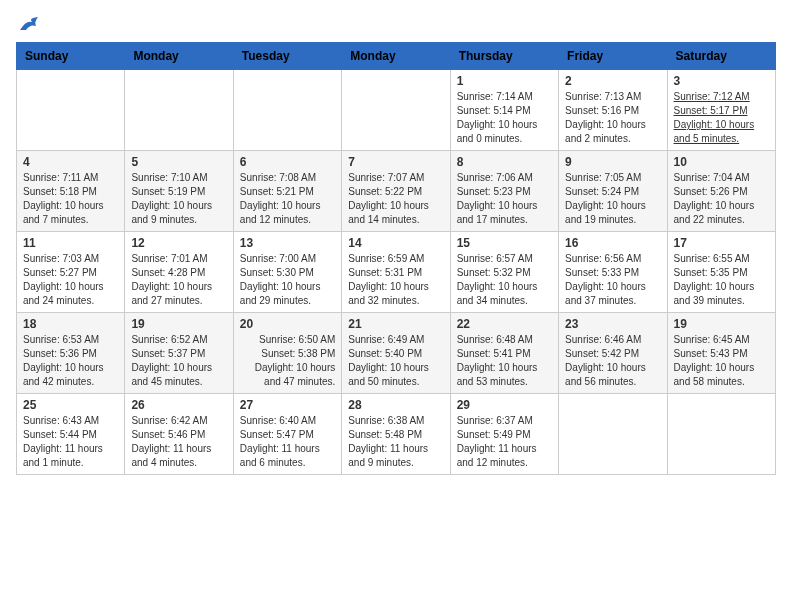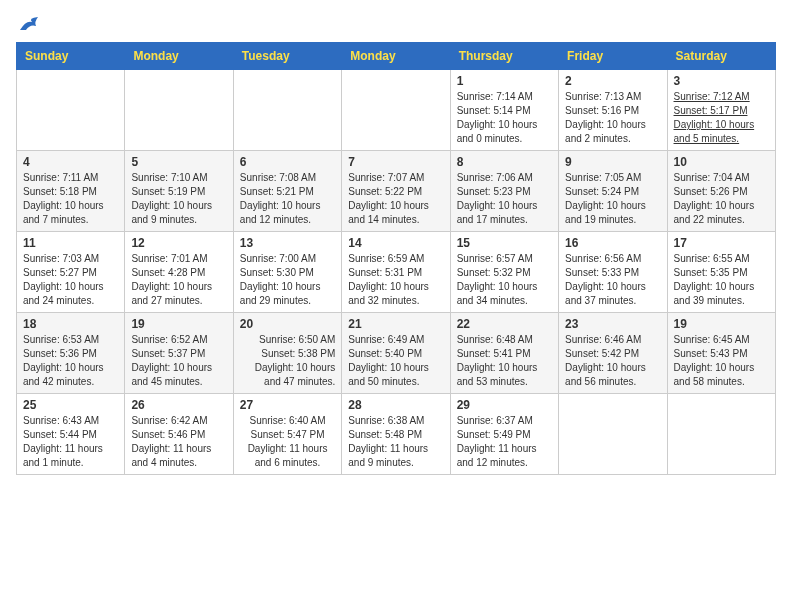--- a/index.html
+++ b/index.html
@@ -47,21 +47,21 @@
       font-size: 16px;
       color: #555;
     }
     .calendar {
       width: 100%;
       border-collapse: collapse;
       border: 1px solid #ccc;
     }
     .calendar th {
       background-color: #2d6cc0;
-      color: #fde047;
+      color: #000000;
       font-size: 12px;
       font-weight: bold;
       padding: 6px 8px;
       text-align: left;
       border: 1px solid #2d6cc0;
     }
     .calendar td {
       vertical-align: top;
       border: 1px solid #ccc;
       padding: 4px 6px;
@@ -314,21 +314,21 @@
         </td>
         <td>
           <span class="day-number">26</span>
           <div class="day-info" style="white-space: pre-line;">Sunrise: 6:42 AM
 Sunset: 5:46 PM
 Daylight: 11 hours
 and 4 minutes.</div>
         </td>
         <td>
           <span class="day-number">27</span>
-          <div class="day-info" style="white-space: pre-line; text-align: center;">Sunrise: 6:40 AM
+          <div class="day-info" style="white-space: pre-line;">Sunrise: 6:40 AM
 Sunset: 5:47 PM
 Daylight: 11 hours
 and 6 minutes.</div>
         </td>
         <td>
           <span class="day-number">28</span>
           <div class="day-info" style="white-space: pre-line;">Sunrise: 6:38 AM
 Sunset: 5:48 PM
 Daylight: 11 hours
 and 9 minutes.</div>

